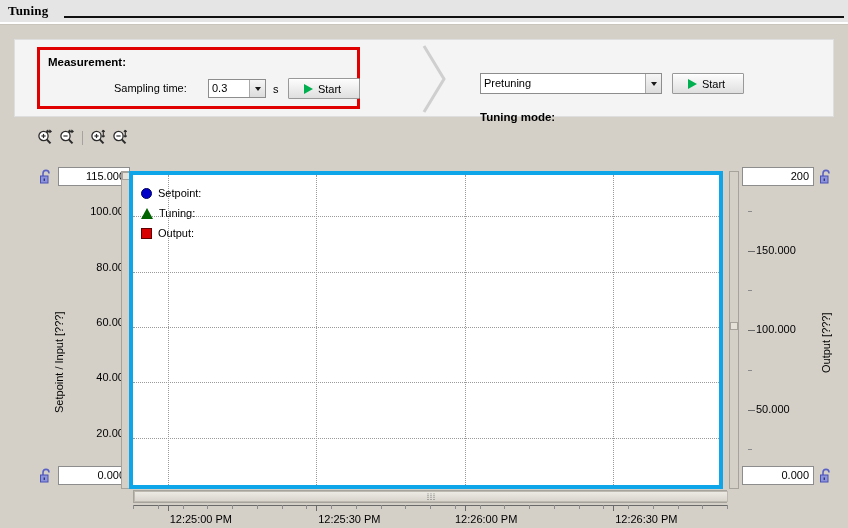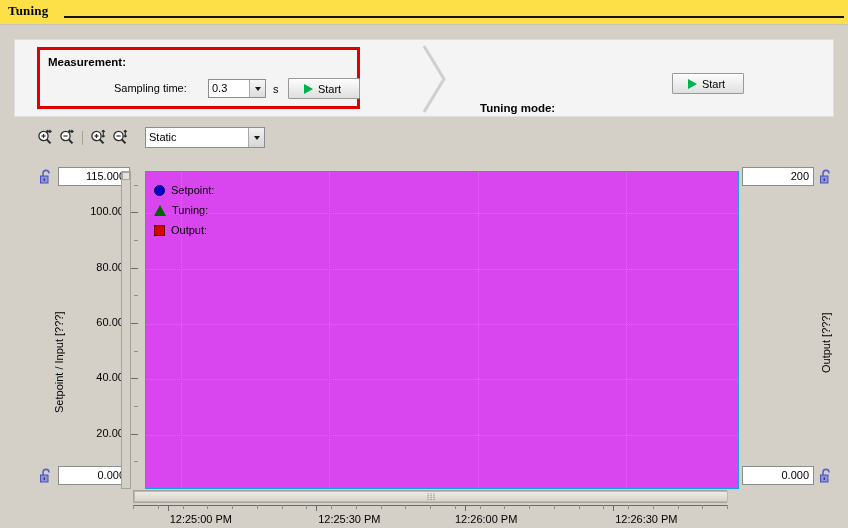--- a/index.html
+++ b/index.html
@@ -8,22 +8,22 @@
     width: 848px; height: 528px;
     background: #ffffff;
     font-family: "Liberation Sans", sans-serif;
     font-size: 11px;
     color: #000000;
     overflow: hidden;
   }
 
   
   #page-header {
-    position: absolute; left: 0; top: 0; width: 848px; height: 40px;
-    background: #fde047;
+    position: absolute; left: 0; top: 0; width: 848px; height: 22px;
+    background: #e5e5e5;
   }
   #page-title {
     position: absolute; left: 8px; top: 3px;
     font-size: 13px; font-weight: bold; letter-spacing: .2px;
     font-family: "Liberation Serif", serif;
   }
   #title-rule {
     position: absolute; left: 64px; top: 16px; right: 4px; height: 0;
     border-top: 2px solid #111;
   }
@@ -109,21 +109,21 @@
     border-top: 5.5px solid transparent;
     border-bottom: 5.5px solid transparent;
     border-left: 9px solid #00b050;
   }
   #measurement-start { left: 240px; top: 1px; width: 72px; justify-content: center; }
 
   
   #tuning-group {
     position: absolute; left: 465px; top: 10px; width: 300px; height: 56px;
   }
-  #tuning-title { left: 0; top: 8px; margin-top: 44px; }
+  #tuning-title { left: 0; top: 17px; margin-top: 44px; }
   #tuning-combo { left: 0; top: 23px; width: 182px; height: 21px; }
   #tuning-combo .combo-arrow { height: 19px; }
   #tuning-start  { left: 192px; top: 23px; width: 72px; justify-content: center; }
 
   
   #graph-toolbar {
     position: absolute; left: 34px; top: 100px; width: 240px; height: 26px;
     display: flex; align-items: center;
   }
   .tool-icon {
@@ -194,24 +194,24 @@
     position: absolute; font-size: 11px; white-space: nowrap;
   }
   .tick-label.left  { right: 0; text-align: right; }
   .tick-label.right { left: 0; text-align: left; }
   .tick-mark {
     position: absolute; height: 0; border-top: 1px solid #6a6a6a;
   }
 
   
   #plot-frame {
-    position: absolute; left: 115px; top: 18px;
+    position: absolute; left: 99px; top: 18px;
     width: 594px; height: 318px;
-    background: #d946ef;
-    border: 1px solid #0ea5e9;
+    background: #ffffff;
+    border: 4px solid #0ea5e9;
     overflow: hidden;
   }
   .vgrid, .hgrid {
     position: absolute;
     pointer-events: none;
   }
   .vgrid {
     top: 0; bottom: 0; width: 0;
     border-left: 1px dotted #9a9a9a;
   }
@@ -330,20 +330,26 @@
       </div>
     </div>
 
     <svg id="chevron" viewBox="0 0 36 70" xmlns="http://www.w3.org/2000/svg">
       <polyline points="6,2 26,35 6,68" fill="none" stroke="#cfcfcf" stroke-width="3"></polyline>
     </svg>
 
     <div id="tuning-group">
       <div class="group-title" id="tuning-title">Tuning mode:</div>
 
+      <div class="combo" id="tuning-combo">
+        <span class="combo-text">Pretuning</span>
+        <span class="combo-arrow">
+            <i></i>
+          </span>
+      </div>
 
       <div class="btn" id="tuning-start">
         <span class="play-tri"></span>
         <span>Start</span>
       </div>
     </div>
   </div>
 
   <div id="graph-toolbar">
 
@@ -384,26 +390,20 @@
     <div class="tool-icon">
       <svg width="18" height="18" viewBox="0 0 18 18" xmlns="http://www.w3.org/2000/svg">
         <circle cx="7.5" cy="7" r="4.6" fill="#fff" stroke="#2b2b2b" stroke-width="1.3"></circle>
         <line x1="5.4" y1="7" x2="9.6" y2="7" stroke="#2b2b2b" stroke-width="1.2"></line>
         <line x1="10.7" y1="10.4" x2="14.5" y2="14.4" stroke="#2b2b2b" stroke-width="2"></line>
         <path d="M14.3 1.2 v7 M14.3 1.2 l-1.4 1.6 M14.3 1.2 l1.4 1.6
                  M14.3 8.2 l-1.4 -1.6 M14.3 8.2 l1.4 -1.6" fill="none" stroke="#2b2b2b" stroke-width="1.1"></path>
       </svg>
     </div>
 
-    <div class="combo" id="mode-combo">
-      <span class="combo-text">Static</span>
-      <span class="combo-arrow">
-          <i></i>
-        </span>
-    </div>
   </div>
 
   <div id="chart-region">
 
     <svg class="lock-icon" id="lock-left-max" viewBox="0 0 14 15" xmlns="http://www.w3.org/2000/svg">
       <path d="M4 7 V4.4 A3 3 0 0 1 10 4.4" fill="none" stroke="#5b62c4" stroke-width="1.6"></path>
       <rect x="1.5" y="7" width="7.5" height="7" fill="#8d93d8" stroke="#4a51b5" stroke-width="1"></rect>
       <rect x="4.6" y="9.5" width="1.4" height="2.4" fill="#2a2f80"></rect>
     </svg>
     <div class="axis-box" id="left-max-box">115.000</div>
@@ -442,20 +442,32 @@
         <div class="tick-label left" style="top: 200.391px;">40.000</div>
         <div class="tick-mark" style="right: -8px; top: 207.391px; width: 7px;"></div>
         <div class="tick-label left" style="top: 255.696px;">20.000</div>
         <div class="tick-mark" style="right: -8px; top: 262.696px; width: 7px;"></div>
         <div class="tick-mark" style="right: -8px; top: 290.348px; width: 4px; border-top-color: rgb(139, 139, 139);"></div>
         <div class="tick-mark" style="right: -8px; top: 235.043px; width: 4px; border-top-color: rgb(139, 139, 139);"></div>
         <div class="tick-mark" style="right: -8px; top: 179.739px; width: 4px; border-top-color: rgb(139, 139, 139);"></div>
         <div class="tick-mark" style="right: -8px; top: 124.435px; width: 4px; border-top-color: rgb(139, 139, 139);"></div>
         <div class="tick-mark" style="right: -8px; top: 69.1304px; width: 4px; border-top-color: rgb(139, 139, 139);"></div>
         <div class="tick-mark" style="right: -8px; top: 13.8261px; width: 4px; border-top-color: rgb(139, 139, 139);"></div>
+      </div>
+    <div id="right-ticks">
+        <div class="tick-label right" style="top: 72.5px;">150.000</div>
+        <div class="tick-mark" style="left: -8px; top: 79.5px; width: 7px;"></div>
+        <div class="tick-label right" style="top: 152px;">100.000</div>
+        <div class="tick-mark" style="left: -8px; top: 159px; width: 7px;"></div>
+        <div class="tick-label right" style="top: 231.5px;">50.000</div>
+        <div class="tick-mark" style="left: -8px; top: 238.5px; width: 7px;"></div>
+        <div class="tick-mark" style="left: -8px; top: 278.25px; width: 4px; border-top-color: rgb(139, 139, 139);"></div>
+        <div class="tick-mark" style="left: -8px; top: 198.75px; width: 4px; border-top-color: rgb(139, 139, 139);"></div>
+        <div class="tick-mark" style="left: -8px; top: 119.25px; width: 4px; border-top-color: rgb(139, 139, 139);"></div>
+        <div class="tick-mark" style="left: -8px; top: 39.75px; width: 4px; border-top-color: rgb(139, 139, 139);"></div>
       </div>
 
     <div class="rail" id="rail-left">
       <div class="rail-thumb" style="top:0"></div>
     </div>
     <div class="rail" id="rail-right">
       <div class="rail-thumb" style="top:150px"></div>
     </div>
 
     <div id="plot-frame">

